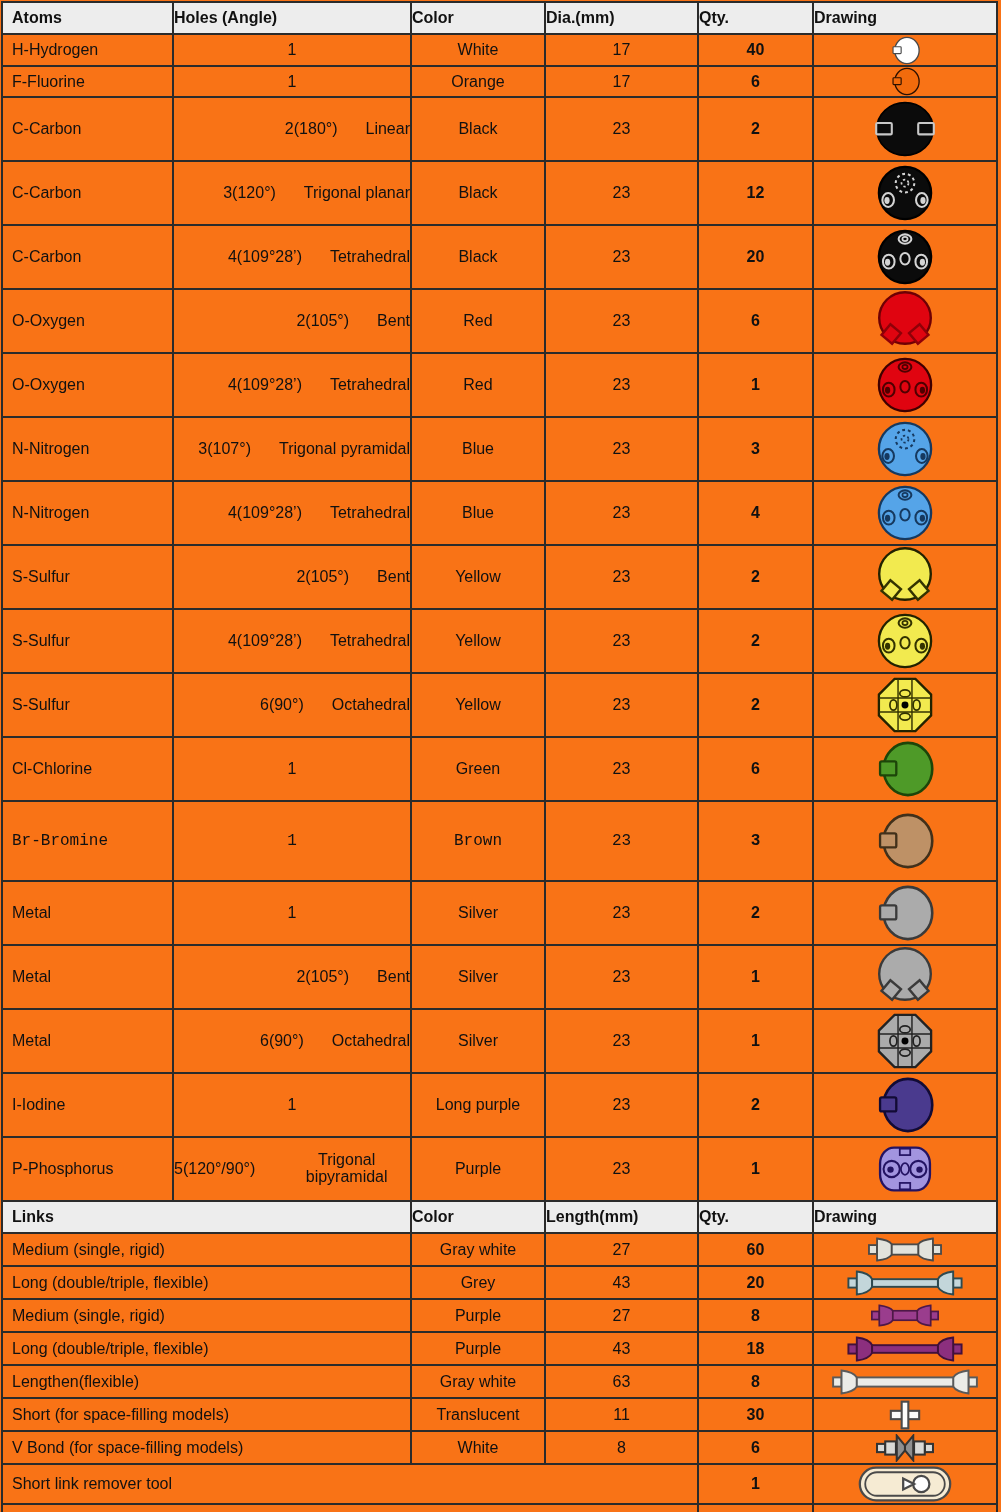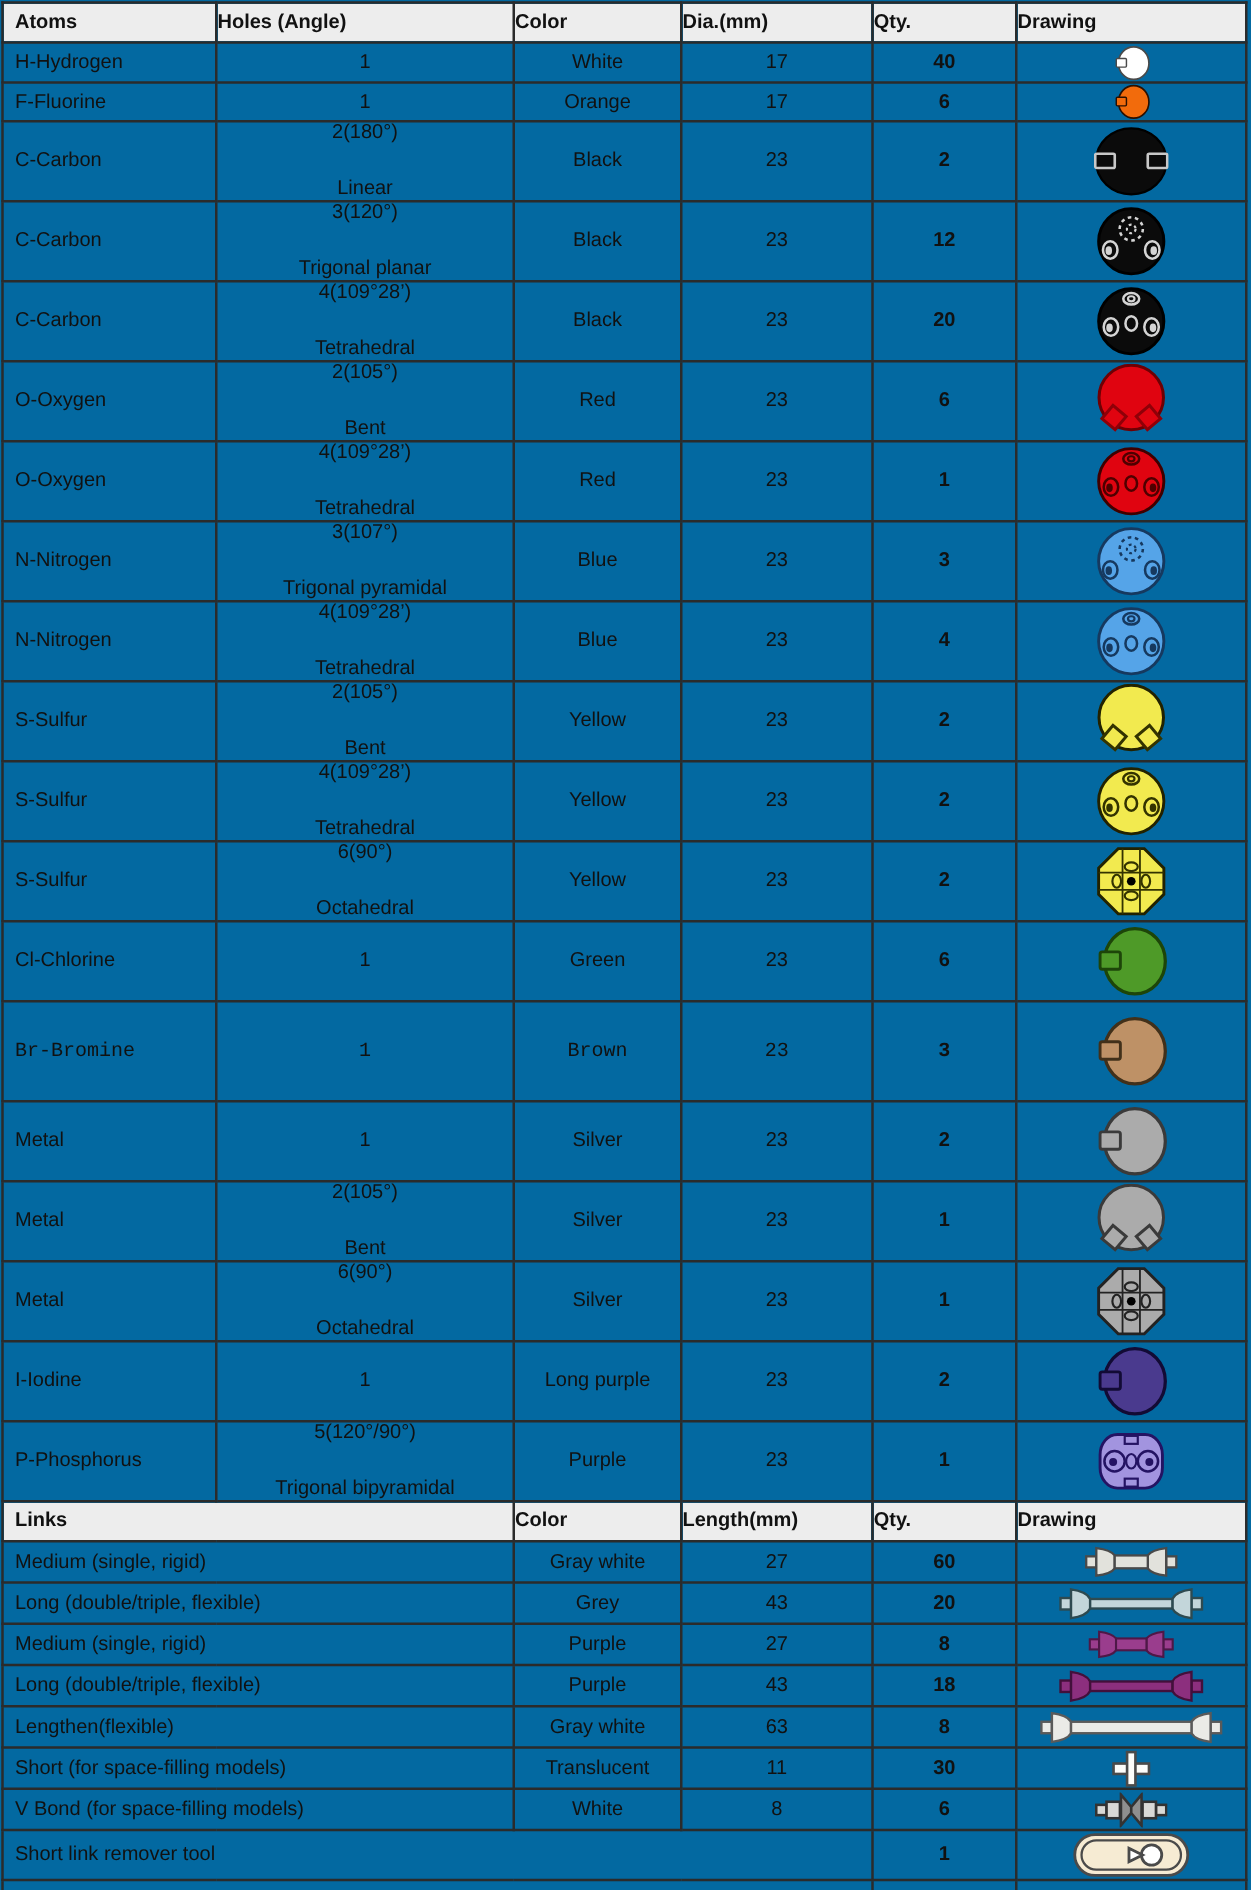--- a/index.html
+++ b/index.html
@@ -1,25 +1,25 @@
 <!DOCTYPE html>
 <html><head>
 <meta charset="utf-8">
 <style>
   html,body{margin:0;padding:0;background:#ffffff;}
   body{width:1001px;height:1512px;font-family:"Liberation Sans",sans-serif;color:#111;}
-  .sheet{width:1001px;height:1512px;box-sizing:border-box;background:#0369a1;padding:1px 0 0 1px;}
+  .sheet{width:1001px;height:1512px;box-sizing:border-box;background:#f97316;padding:1px 0 0 1px;}
   table.spec{border-collapse:collapse;table-layout:fixed;width:995px;border:2px solid #141414;}
   col.c1{width:171px}col.c2{width:238px}col.c3{width:134px}col.c4{width:153px}col.c5{width:115px}col.c6{width:184px}
   th,td{border:2px solid #2b2b2b;padding:0;font-size:16px;overflow:hidden;vertical-align:middle;}
   th{background:#ededed;font-weight:bold;text-align:left;}
   th.l,td.l{text-align:left;padding-left:9px;}
   td.c{text-align:center;}
   td.qty{text-align:center;font-weight:bold;}
-  .two{display:flex;flex-direction:column;align-items:center;justify-content:center;gap:28px;line-height:1.05;}
+  .two{display:flex;flex-direction:row;align-items:center;justify-content:flex-end;gap:28px;line-height:1.05;}
   .one{display:flex;align-items:center;justify-content:center;}
   td.draw{text-align:center;}
   td.draw svg{display:block;margin:0 auto;}
   tr{height:64px;}
 </style>
 </head>
 <body>
 
 <div class="sheet">
   <table class="spec">

